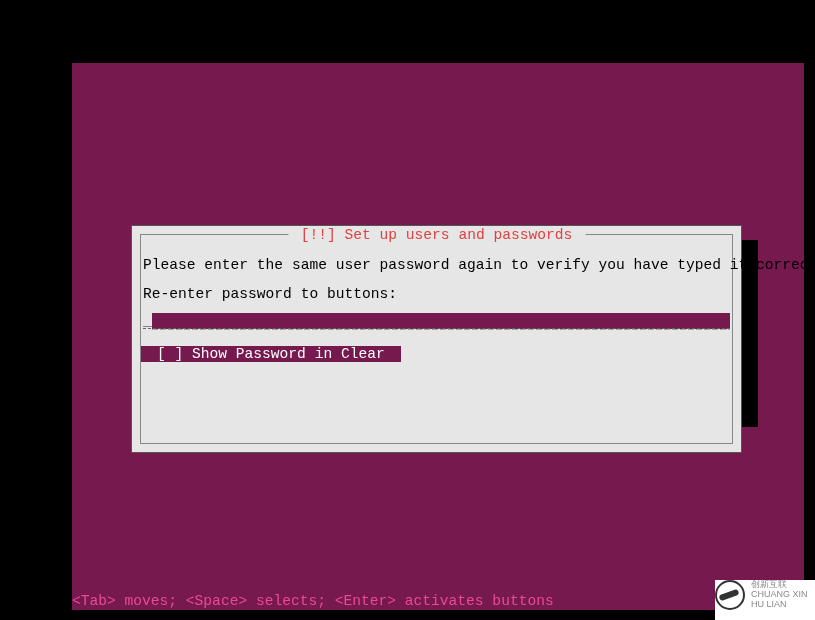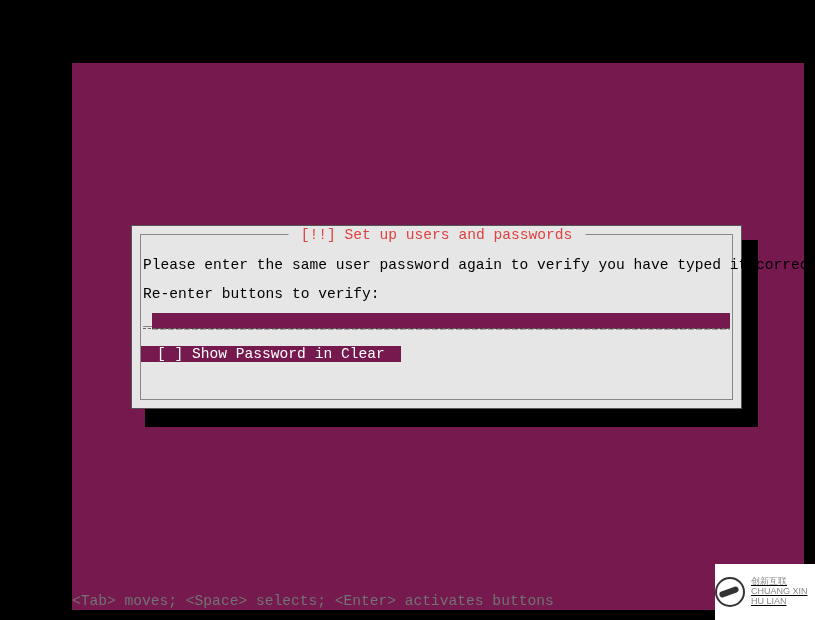--- a/index.html
+++ b/index.html
@@ -26,21 +26,21 @@
     top: 240px;
     width: 613px;
     height: 187px;
     background: #000;
   }
   .dialog {
     position: absolute;
     left: 131px;
     top: 225px;
     width: 611px;
-    height: 184px;
+    height: 228px;
     background: #e6e6e6;
     border: 1px solid #555;
   }
   .dialog-inner {
     position: absolute;
     left: 8px;
     top: 8px;
     right: 8px;
     bottom: 8px;
     border: 1px solid #888;
@@ -120,35 +120,34 @@
     display: flex;
     justify-content: space-between;
     color: #000;
   }
   .go-back { margin-left: 28px; }
   .continue { margin-right: 28px; }
   .help-bar {
     position: absolute;
     left: 72px;
     bottom: 11px;
-    color: #737373;
+    color: #ec4899;
     white-space: pre;
   }
   .watermark {
     position: absolute;
     right: 0px;
     bottom: 0px;
     width: 100px;
-    height: 56px;
+    height: 40px;
     background: #fff;
     display: flex;
-    align-items: center;
+    align-items: flex-start;
     justify-content: center;
     font-family: Arial, sans-serif;
-    text-decoration: underline;
   }
   .wm-logo {
     width: 30px;
     height: 30px;
     border: 2px solid #333;
     border-radius: 50%;
     position: relative;
     margin-right: 6px;
     flex-shrink: 0;
   }
@@ -172,21 +171,21 @@
 <body>
 
 <div class="installer-bg"></div>
 
 <div class="dialog-shadow"></div>
 
 <div class="dialog">
   <div class="dialog-inner">
     <div class="title"> [!!] Set up users and passwords </div>
     <div class="instr">Please enter the same user password again to verify you have typed it correctly.</div>
-    <div class="prompt">Re-enter buttons to verify:</div>
+    <div class="prompt">Re-enter password to buttons:</div>
     <div class="field-row">
       <span class="underscore">_</span><span class="input-line"></span>
     </div>
     <div class="field-underscore-row"></div>
     <div class="checkbox-row">[ ] <span>Show Password in Clear</span></div>
   </div>
 </div>
 
 <div class="help-bar">&lt;Tab&gt; moves; &lt;Space&gt; selects; &lt;Enter&gt; activates buttons</div>
 

